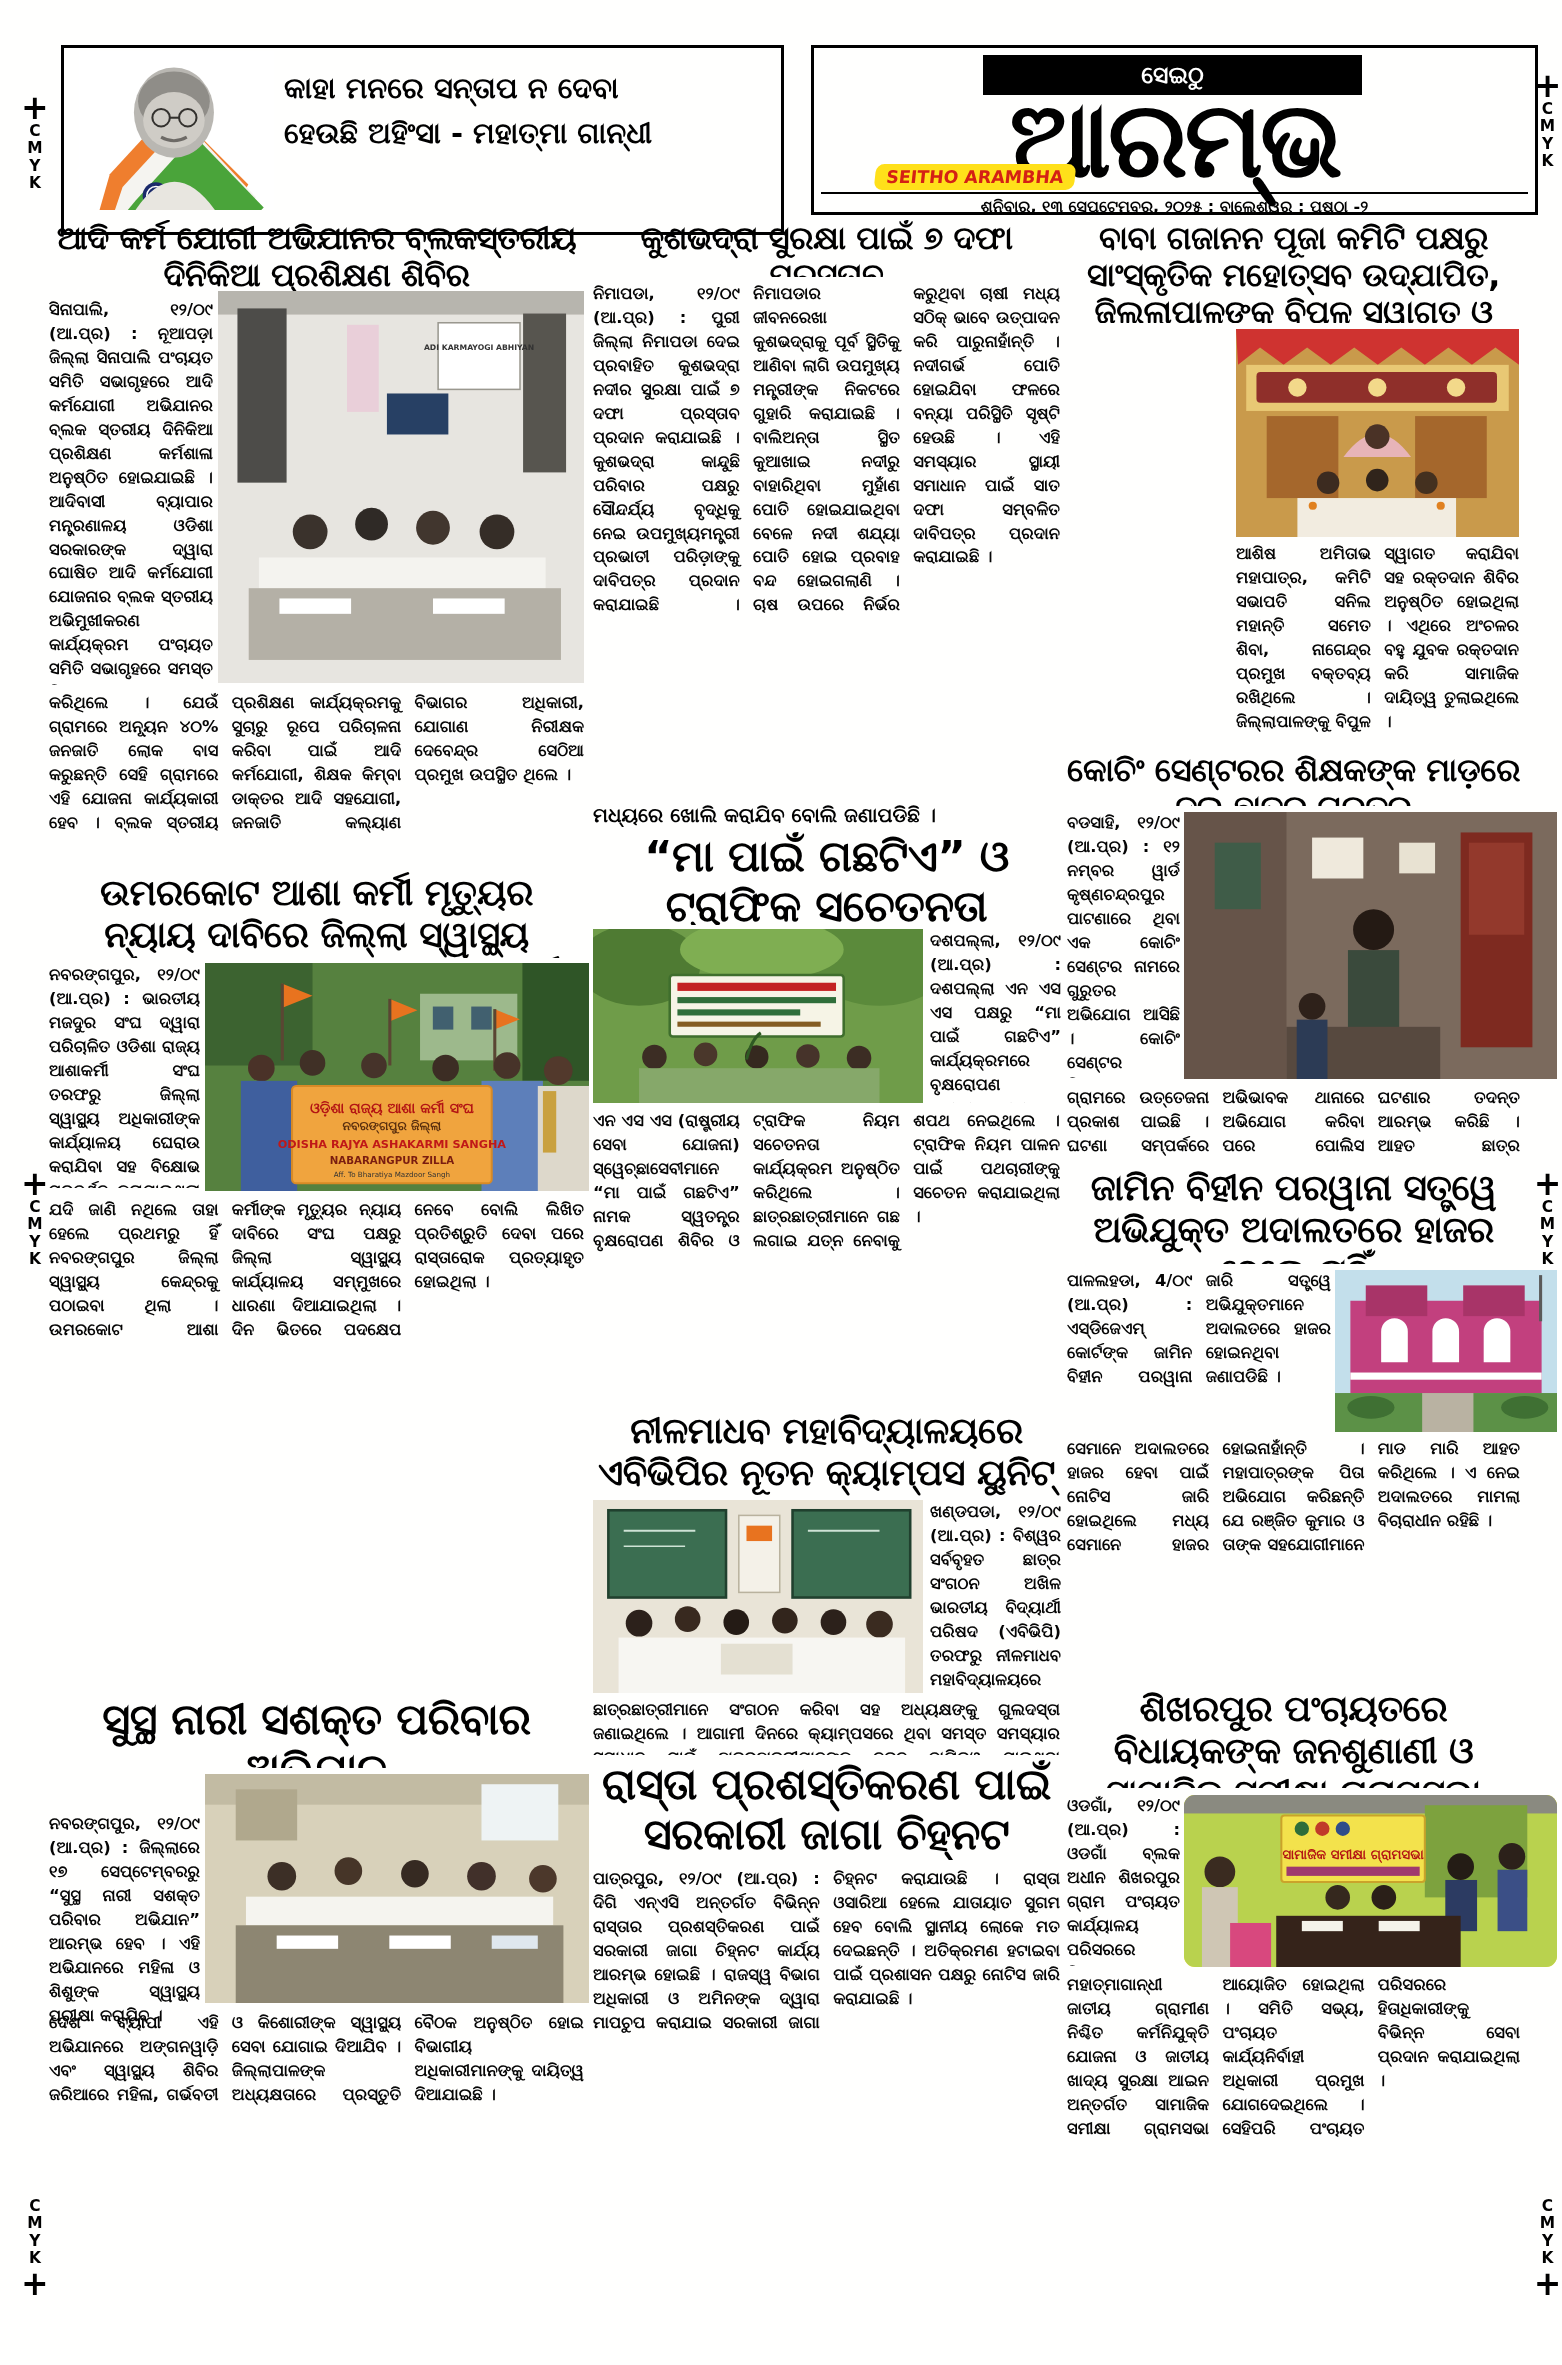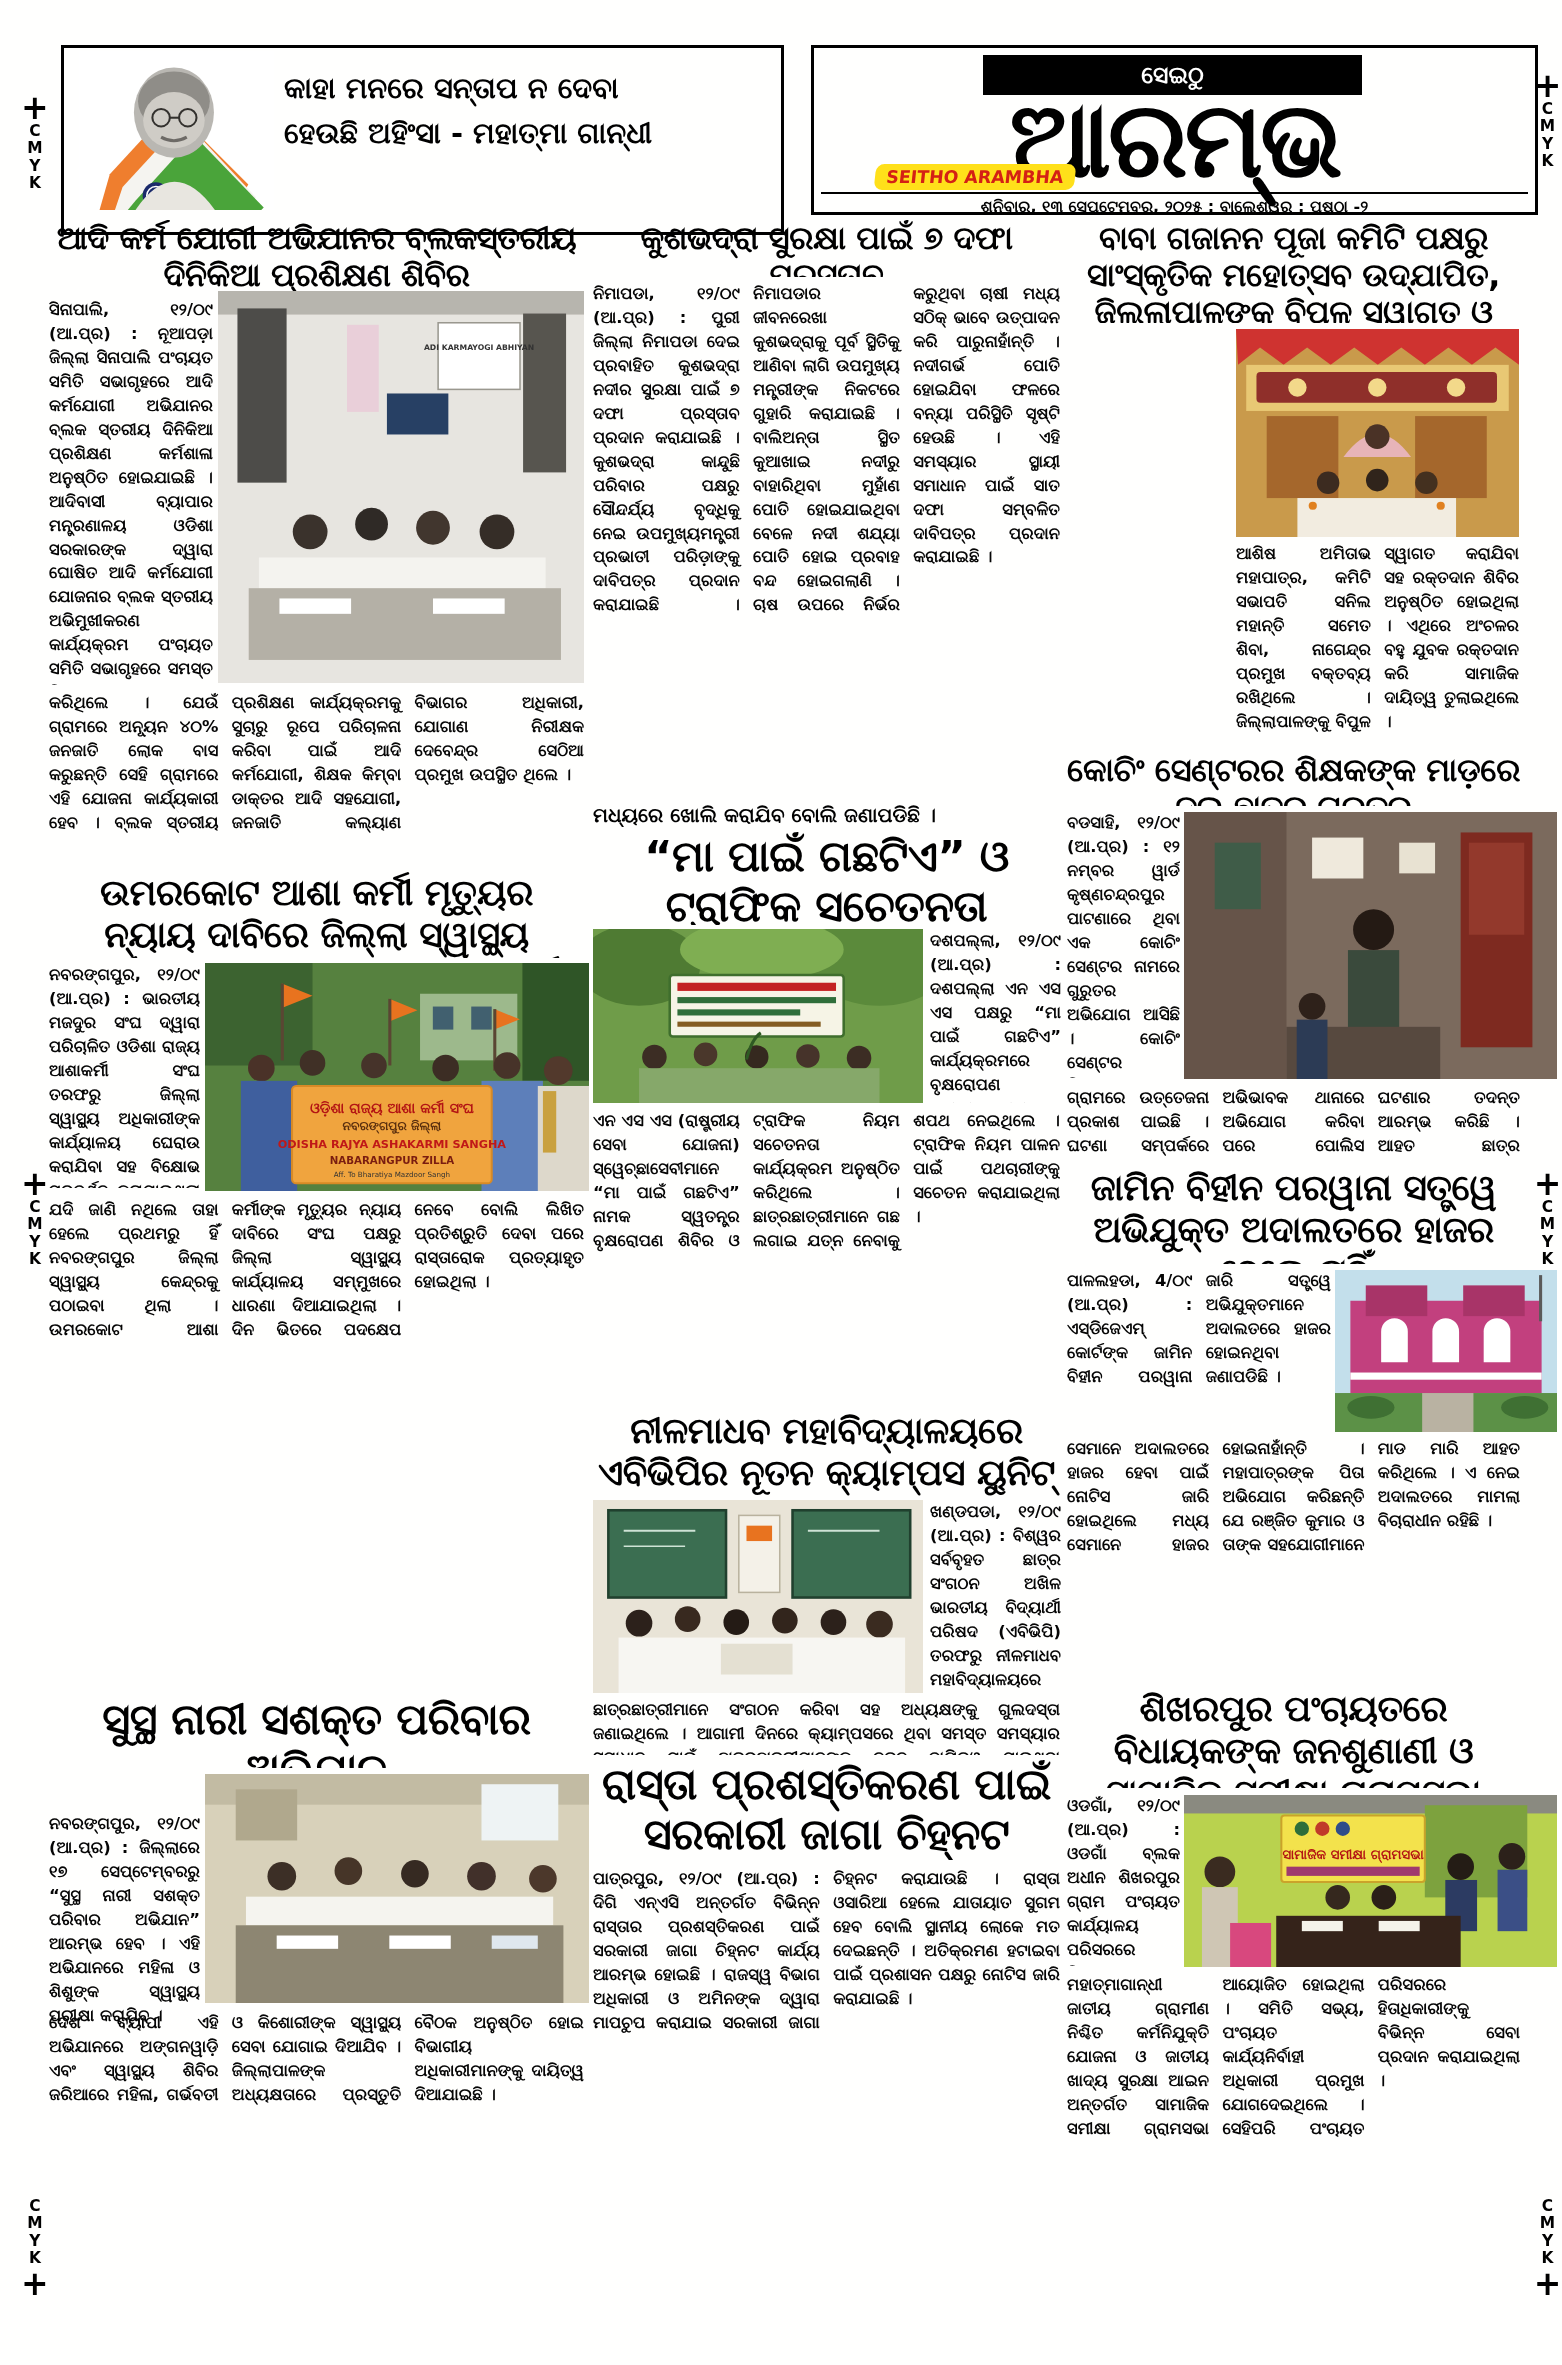--- a/index.html
+++ b/index.html
@@ -315,21 +315,21 @@
       <rect x="170" y="240" width="100" height="76" fill="#b9b2a2"></rect>
       <ellipse cx="70" cy="268" rx="46" ry="22" fill="#3f7033"></ellipse>
       <ellipse cx="370" cy="268" rx="46" ry="22" fill="#3f7033"></ellipse>
       <rect x="398" y="10" width="6" height="90" fill="#5a5a5a"></rect>
     </svg>
   </div>
   <div class="abs body-text cols3" style="left:1067px;top:1437px;width:453px;height:246px;">ସେମାନେ ଅଦାଲତରେ ହାଜର ହେବା ପାଇଁ ନୋଟିସ ଜାରି ହୋଇଥିଲେ ମଧ୍ୟ ସେମାନେ ହାଜର ହୋଇନାହାଁନ୍ତି । ମହାପାତ୍ରଙ୍କ ପିତା ଅଭିଯୋଗ କରିଛନ୍ତି ଯେ ରଞ୍ଜିତ କୁମାର ଓ ତାଙ୍କ ସହଯୋଗୀମାନେ ମାଡ ମାରି ଆହତ କରିଥିଲେ । ଏ ନେଇ ଅଦାଲତରେ ମାମଲା ବିଚାରାଧୀନ ରହିଛି ।</div>
 
   <div class="abs headline h-lg" style="left:1067px;top:1688px;width:453px;height:100px;">ଶିଖରପୁର ପଂଚାୟତରେ ବିଧାୟକଙ୍କ ଜନଶୁଣାଣୀ ଓ ସାମାଜିକ ସମୀକ୍ଷା ଗ୍ରାମସଭା</div>
   <div class="abs body-text" style="left:1067px;top:1794px;width:113px;height:172px;">ଓଡଗାଁ, ୧୨/୦୯ (ଆ.ପ୍ର) : ଓଡଗାଁ ବ୍ଲକ ଅଧୀନ ଶିଖରପୁର ଗ୍ରାମ ପଂଚାୟତ କାର୍ଯ୍ୟାଳୟ ପରିସରରେ ବିଧାୟକଙ୍କ ଜନଶୁଣାଣୀ ଓ ସାମାଜିକ ସମୀକ୍ଷା ଗ୍ରାମସଭା ଅନୁଷ୍ଠିତ ହୋଇଯାଇଛି ।</div>
-  <div class="abs photo" style="left:1184px;top:1795px;width:373px;height:172px;">
+  <div class="abs photo" style="left:1184px;top:1795px;width:373px;height:172px;border-radius:11px;">
     <svg viewBox="0 0 728 336" preserveAspectRatio="none">
       <rect width="728" height="336" fill="#b9d24e"></rect>
       <rect x="0" y="0" width="728" height="36" fill="#8a8a80"></rect>
       <rect x="470" y="20" width="200" height="180" fill="#7da23e"></rect>
       <rect x="190" y="40" width="280" height="130" rx="6" fill="#f3e24c" stroke="#caa32a" stroke-width="4"></rect>
       <circle cx="230" cy="66" r="14" fill="#2f6e3a"></circle>
       <circle cx="270" cy="66" r="14" fill="#c03a2a"></circle>
       <circle cx="310" cy="66" r="14" fill="#2f4d8a"></circle>
       <text x="330" y="126" font-size="26" font-weight="bold" text-anchor="middle" fill="#b31414">ସାମାଜିକ ସମୀକ୍ଷା ଗ୍ରାମସଭା</text>
       <rect x="200" y="140" width="260" height="18" fill="#a03a6e"></rect>

